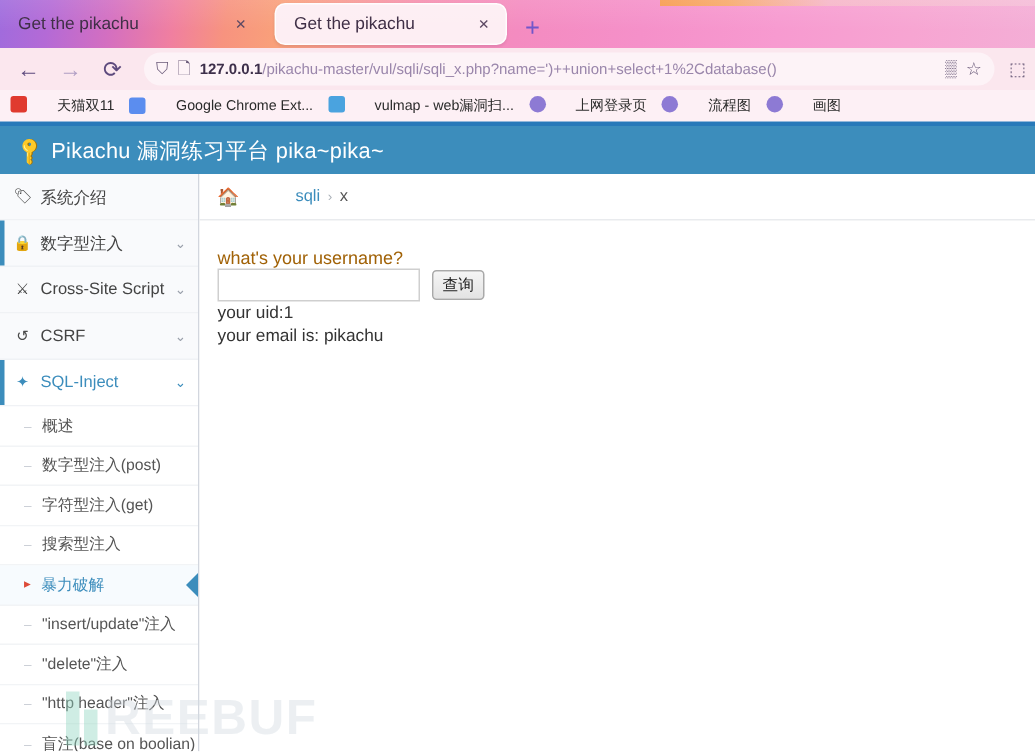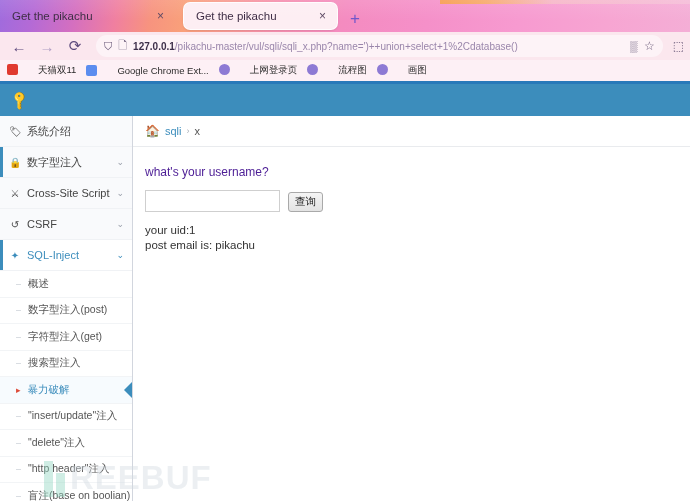--- a/index.html
+++ b/index.html
@@ -126,37 +126,37 @@
     border-right: 9px solid #3c8dbc;
   }
 
   
   .content { flex: 1; background: #fff; position: relative; }
   .breadcrumb {
     height: 31px; display: flex; align-items: center; gap: 5px;
     padding-left: 12px; font-size: 11px; border-bottom: 1px solid #e9ebee;
   }
   .breadcrumb .home { font-size: 12px; color: #444; }
-  .bc-link { color: #3c8dbc; }
+  .bc-link { color: #3c8dbc; margin-left: 32px; }
   .bc-sep { color: #aab0b8; font-size: 9px; }
   .bc-cur { color: #555; }
 
   .panel { padding: 18px 0 0 12px; }
-  .prompt { font-size: 12px; color: #4c1d95; margin-bottom: 11px; }
-  .form-row { display: flex; align-items: flex-end; gap: 8px; }
+  .prompt { font-size: 12px; color: #a16207; }
+  .form-row { display: flex; align-items: center; gap: 8px; }
   .txt-input {
     width: 135px; height: 22px; border: 1px solid #cfcfcf; background: #fff;
     font-size: 11px; padding: 0 5px; color: #333; outline: none;
   }
   .go-btn {
     height: 20px; padding: 0 6px; font-size: 10.5px; color: #222;
     background: linear-gradient(180deg,#f5f5f5,#e3e3e3);
     border: 1px solid #a9a9a9; border-radius: 3px; cursor: pointer;
   }
-  .result { margin-top: 11px; font-size: 11.5px; color: #333; line-height: 15px; }
+  .result { margin-top: 1px; font-size: 11.5px; color: #333; line-height: 15px; }
 
   
   .watermark {
     position: absolute; left: 44px; bottom: 4px; z-index: 5; pointer-events: none;
     display: flex; align-items: flex-end; gap: 5px; opacity: .42;
   }
   .wm-mark { display:flex; gap:3px; }
   .wm-mark i { display:block; width: 9px; height: 36px; background: #8fd6bf; }
   .wm-mark i:nth-child(2){ height: 24px; align-self: flex-end; }
   .wm-text { font-size: 33px; font-weight: 700; color: #d3dbe2; letter-spacing: 1px;
@@ -206,39 +206,44 @@
   <div class="bookmarks">
     <div class="bm">
       <span class="bm-ico" style="background:#e03a2f"></span>
       <span class="bm-label">天猫双11</span>
     </div>
     <div class="bm">
       <span class="bm-ico" style="background:#5b8def"></span>
       <span class="bm-label">Google Chrome Ext...</span>
     </div>
     <div class="bm">
+      <span class="bm-ico" style="background:#4aa3df"></span>
+      <span class="bm-label">vulmap - web漏洞扫...</span>
+    </div>
+    <div class="bm">
       <span class="bm-ico" style="background:#8d7ad4;border-radius:50%"></span>
       <span class="bm-label">上网登录页</span>
     </div>
     <div class="bm">
       <span class="bm-ico" style="background:#8d7ad4;border-radius:50%"></span>
       <span class="bm-label">流程图</span>
     </div>
     <div class="bm">
       <span class="bm-ico" style="background:#8d7ad4;border-radius:50%"></span>
       <span class="bm-label">画图</span>
     </div>
 
   </div>
   <div class="blue-line"></div>
 
   <div class="page">
 
     <div class="pika-header">
       <span class="key-ico">🔑</span>
+      <span class="pika-title">Pikachu 漏洞练习平台 pika~pika~</span>
     </div>
 
     <div class="body-row">
 
       <div class="sidebar">
 
         <div class="nav-item first">
           <span class="ico">🏷</span>
           <span class="lbl">系统介绍</span>
         </div>
@@ -315,21 +320,21 @@
         </div>
 
         <div class="panel">
           <div class="prompt">what's your username?</div>
           <div class="form-row">
             <input class="txt-input" type="text" placeholder="" style="">
             <button class="go-btn">查询</button>
           </div>
           <div class="result">
             <div>your uid:1</div>
-            <div>post email is: pikachu</div>
+            <div>your email is: pikachu</div>
           </div>
         </div>
       </div>
     </div>
 
     <div class="watermark">
       <span class="wm-mark">
           <i></i>
           <i></i>
         </span>

